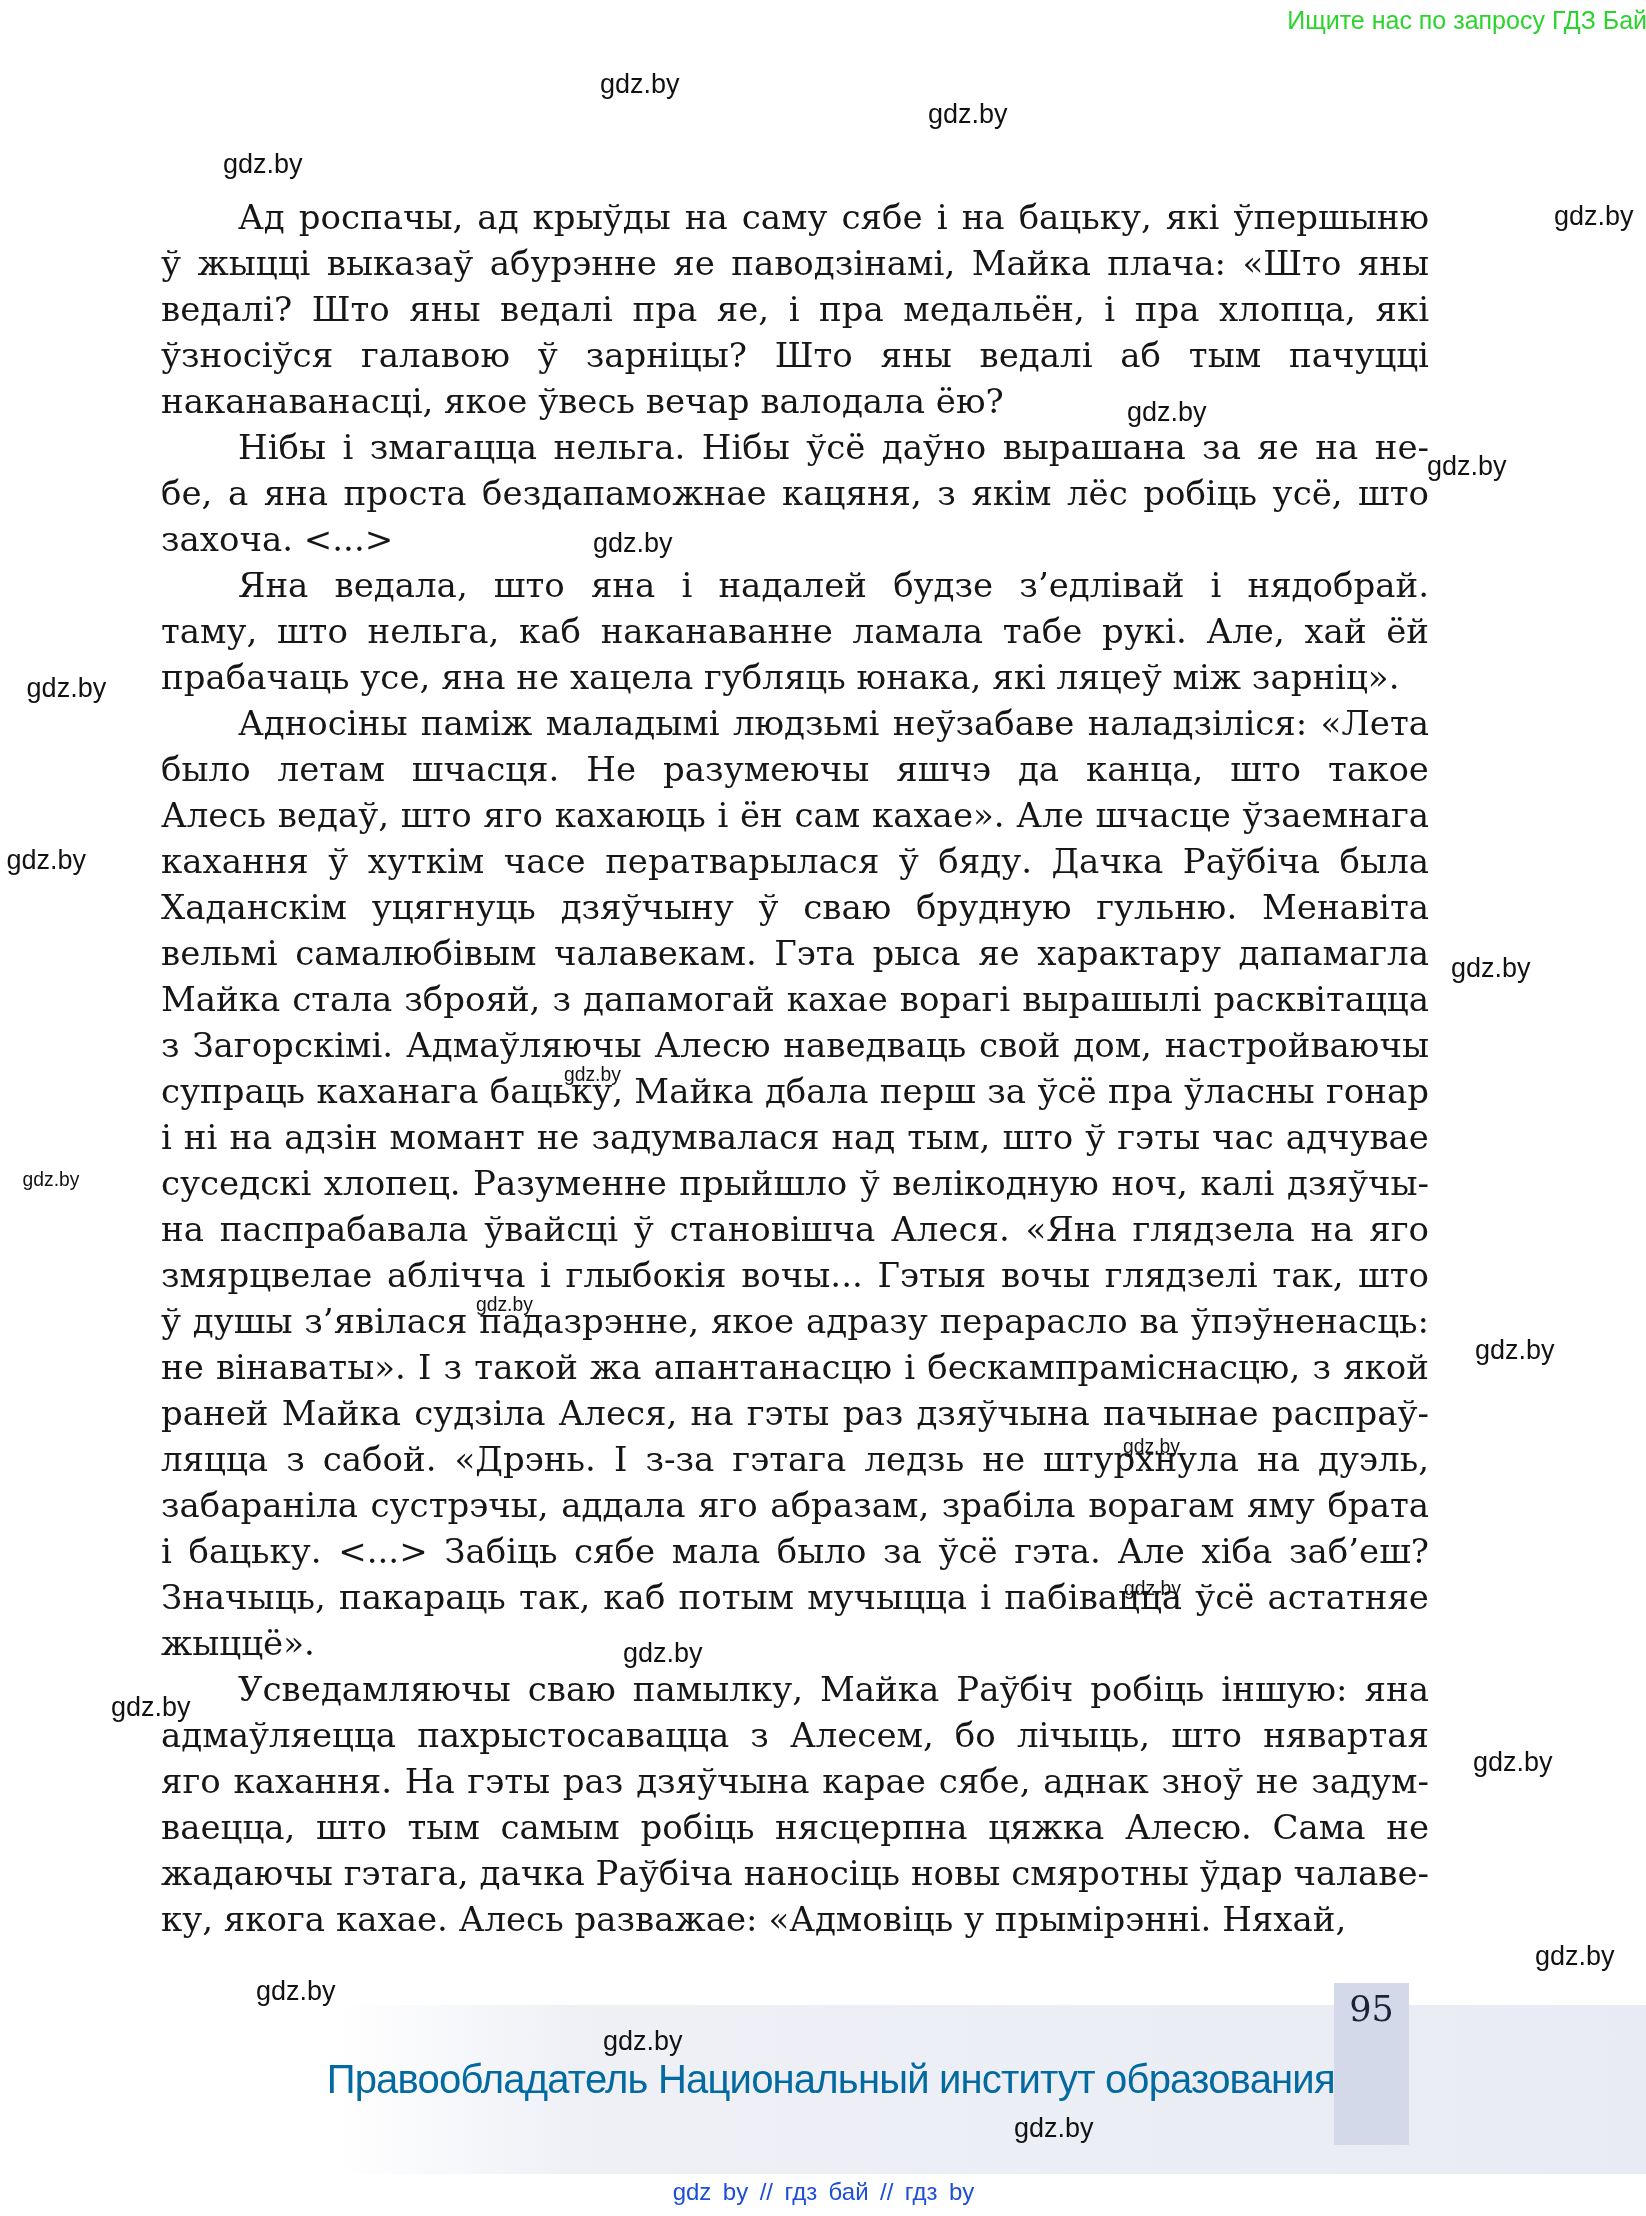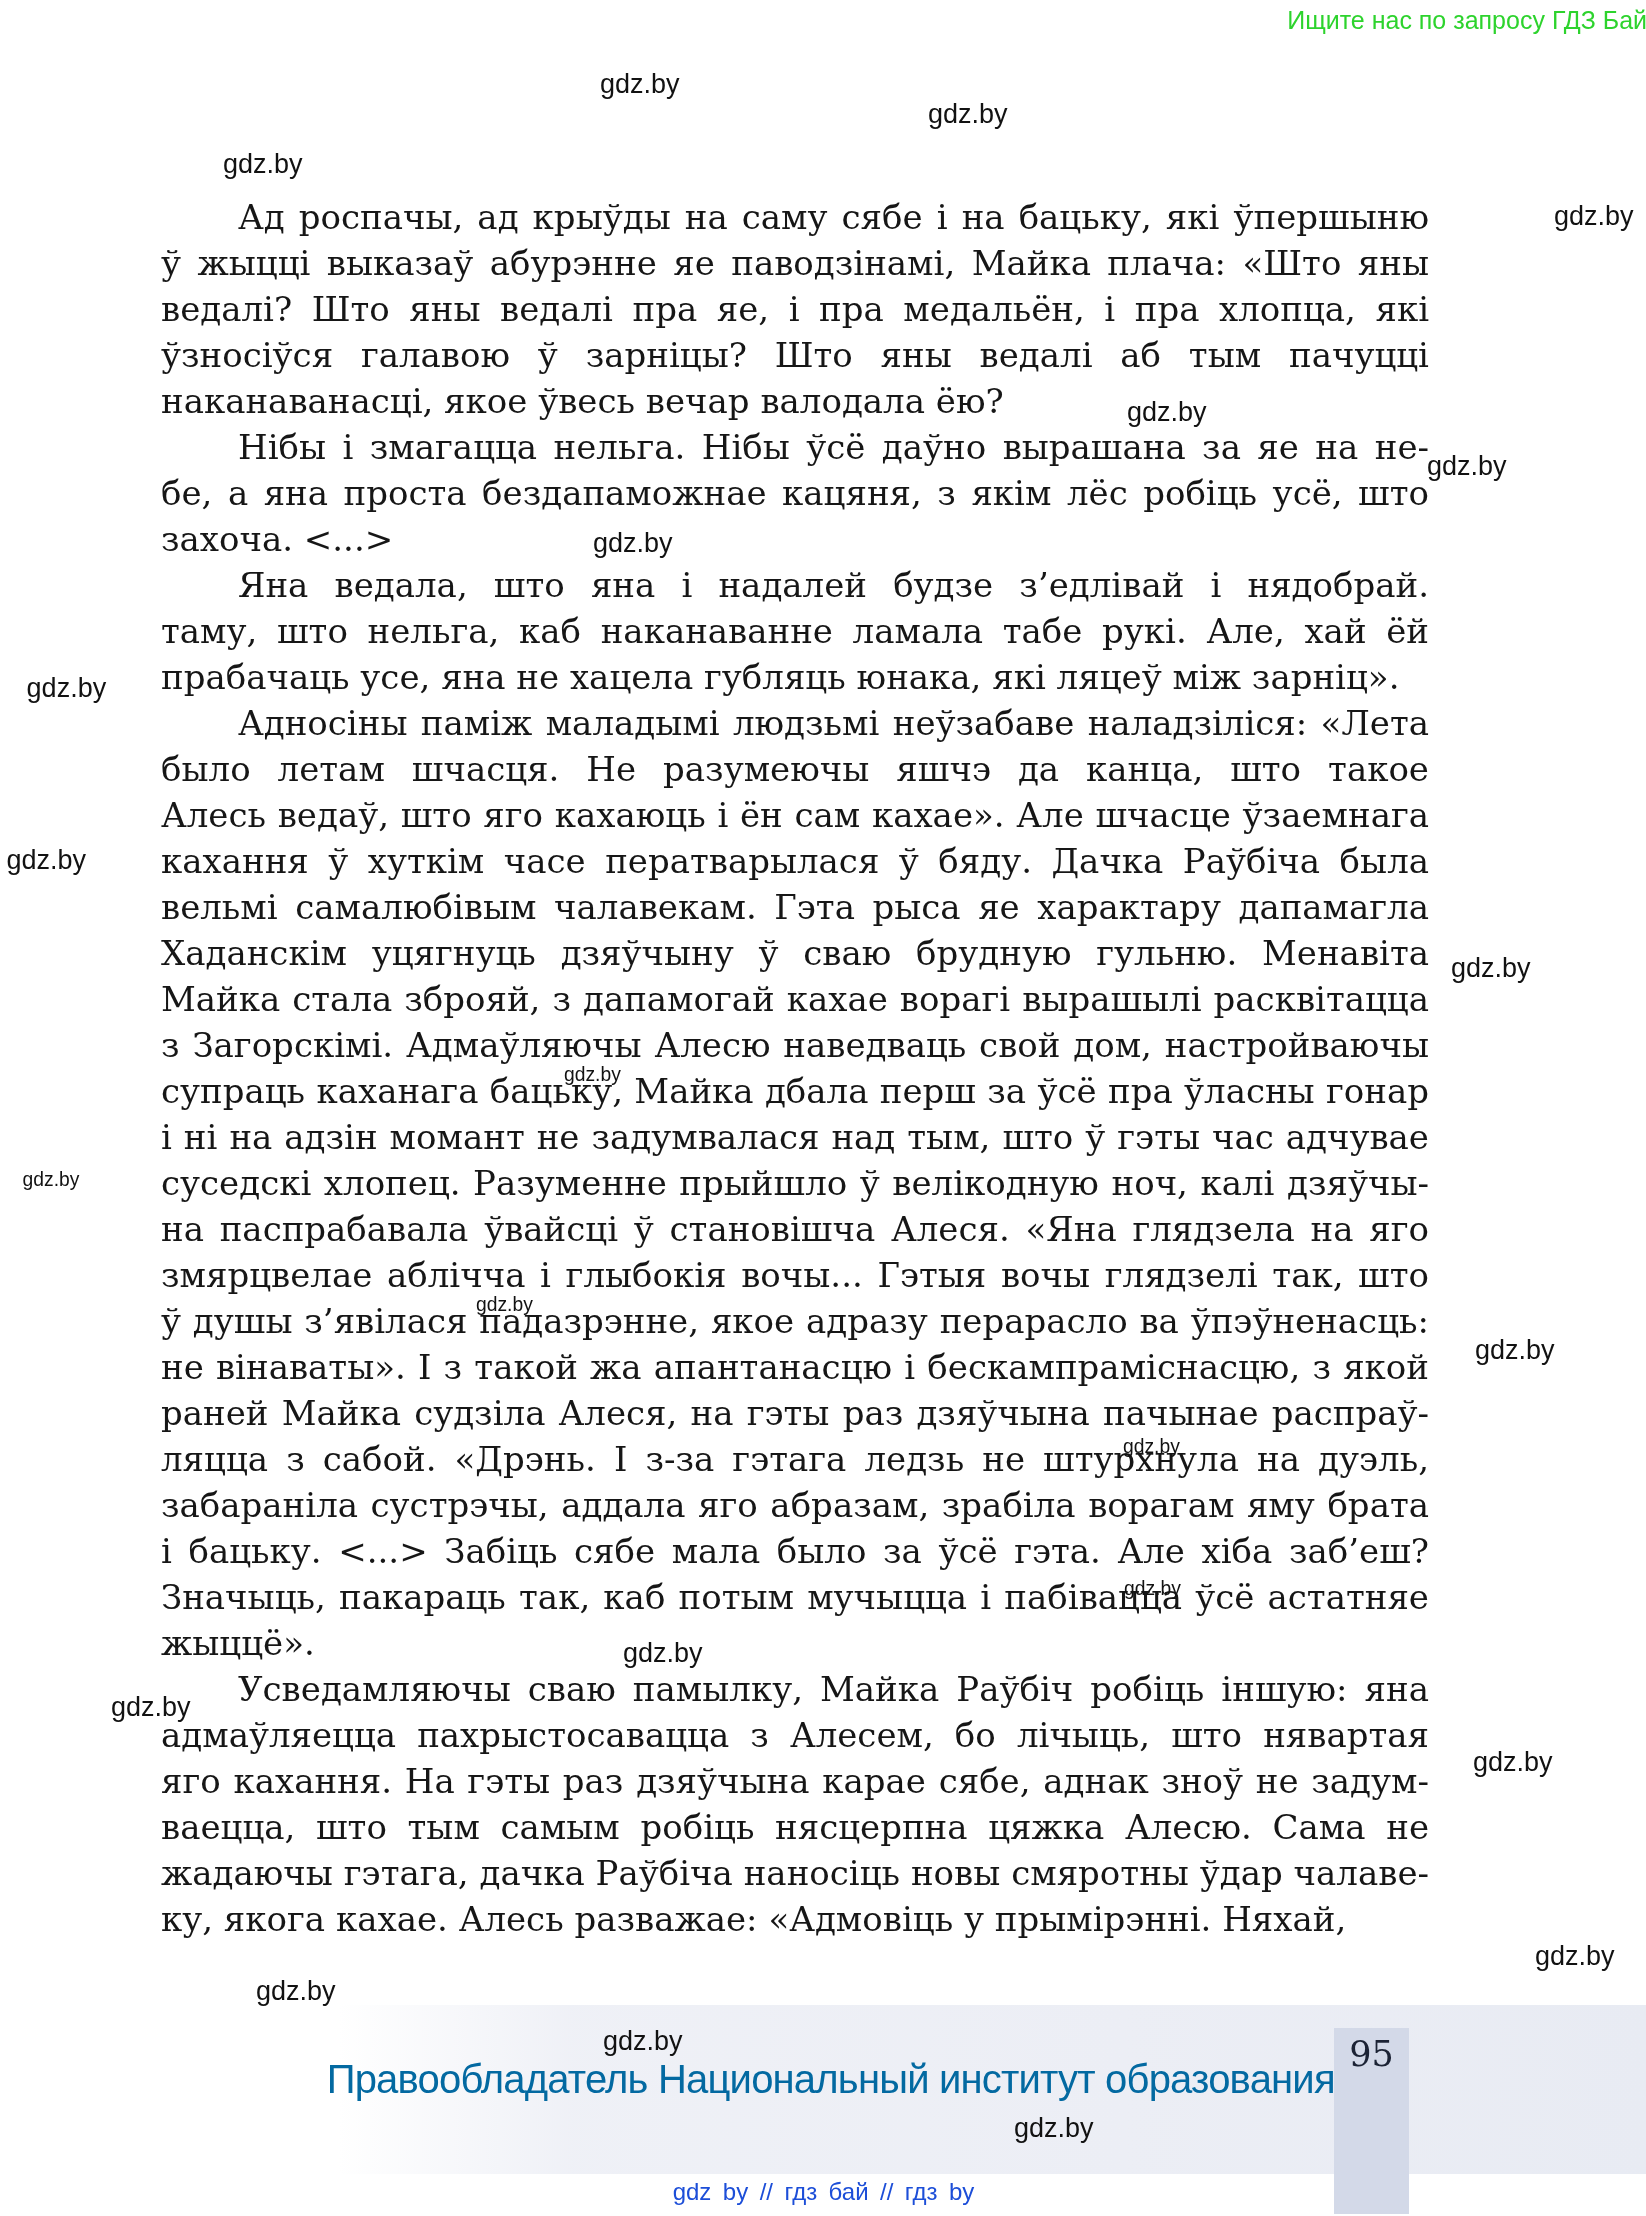--- a/index.html
+++ b/index.html
@@ -53,24 +53,23 @@
   .footer-band {
     position: absolute;
     left: 338px; top: 2005px;
     width: 1308px; height: 169px;
     background: linear-gradient(90deg, rgba(236,238,245,0) 0%, rgba(236,238,245,0.85) 18%, #eceef5 60%, #e8ebf3 100%);
     z-index: 0;
   }
   .page-strip {
     position: absolute;
     left: 1334px; top: 1983px;
-    width: 75px; height: 186px;
+    width: 75px; height: 162px;
     background: #d3d9e8;
     z-index: 1;
-    margin-top: 45px;
   }
   .page-number {
     display: block;
     margin-top: 6.4px;
     width: 100%;
     text-align: center;
     font-family: "DejaVu Serif", serif;
     font-size: 35px;
     color: #1c2335;
   }
@@ -112,22 +111,22 @@
       <div class="line first">Нібы і змагацца нельга. Нібы ўсё даўно вырашана за яе на не-</div>
       <div class="line">бе, а яна проста бездапаможнае кацяня, з якім лёс робіць усё, што</div>
       <div class="line plast">захоча. &lt;...&gt;</div>
       <div class="line first">Яна ведала, што яна і надалей будзе з’едлівай і нядобрай. Проста</div>
       <div class="line">таму, што нельга, каб наканаванне ламала табе рукі. Але, хай ёй</div>
       <div class="line plast">прабачаць усе, яна не хацела губляць юнака, які ляцеў між зарніц».</div>
       <div class="line first">Адносіны паміж маладымі людзьмі неўзабаве наладзіліся: «Лета</div>
       <div class="line">было летам шчасця. Не разумеючы яшчэ да канца, што такое каханне,</div>
       <div class="line">Алесь ведаў, што яго кахаюць і ён сам кахае». Але шчасце ўзаемнага</div>
       <div class="line">кахання ў хуткім часе ператварылася ў бяду. Дачка Раўбіча была</div>
+      <div class="line">Хаданскім уцягнуць дзяўчыну ў сваю брудную гульню. Менавіта</div>
       <div class="line">вельмі самалюбівым чалавекам. Гэта рыса яе характару дапамагла</div>
-      <div class="line">Хаданскім уцягнуць дзяўчыну ў сваю брудную гульню. Менавіта</div>
       <div class="line">Майка стала зброяй, з дапамогай кахае ворагі вырашылі расквітацца</div>
       <div class="line">з Загорскімі. Адмаўляючы Алесю наведваць свой дом, настройваючы</div>
       <div class="line">супраць каханага бацьку, Майка дбала перш за ўсё пра ўласны гонар</div>
       <div class="line">і ні на адзін момант не задумвалася над тым, што ў гэты час адчувае</div>
       <div class="line">суседскі хлопец. Разуменне прыйшло ў велікодную ноч, калі дзяўчы-</div>
       <div class="line">на паспрабавала ўвайсці ў становішча Алеся. «Яна глядзела на яго</div>
       <div class="line">змярцвелае аблічча і глыбокія вочы... Гэтыя вочы глядзелі так, што</div>
       <div class="line">ў душы з’явілася падазрэнне, якое адразу перарасло ва ўпэўненасць:</div>
       <div class="line">не вінаваты». І з такой жа апантанасцю і бескампраміснасцю, з якой</div>
       <div class="line">раней Майка судзіла Алеся, на гэты раз дзяўчына пачынае распраў-</div>

